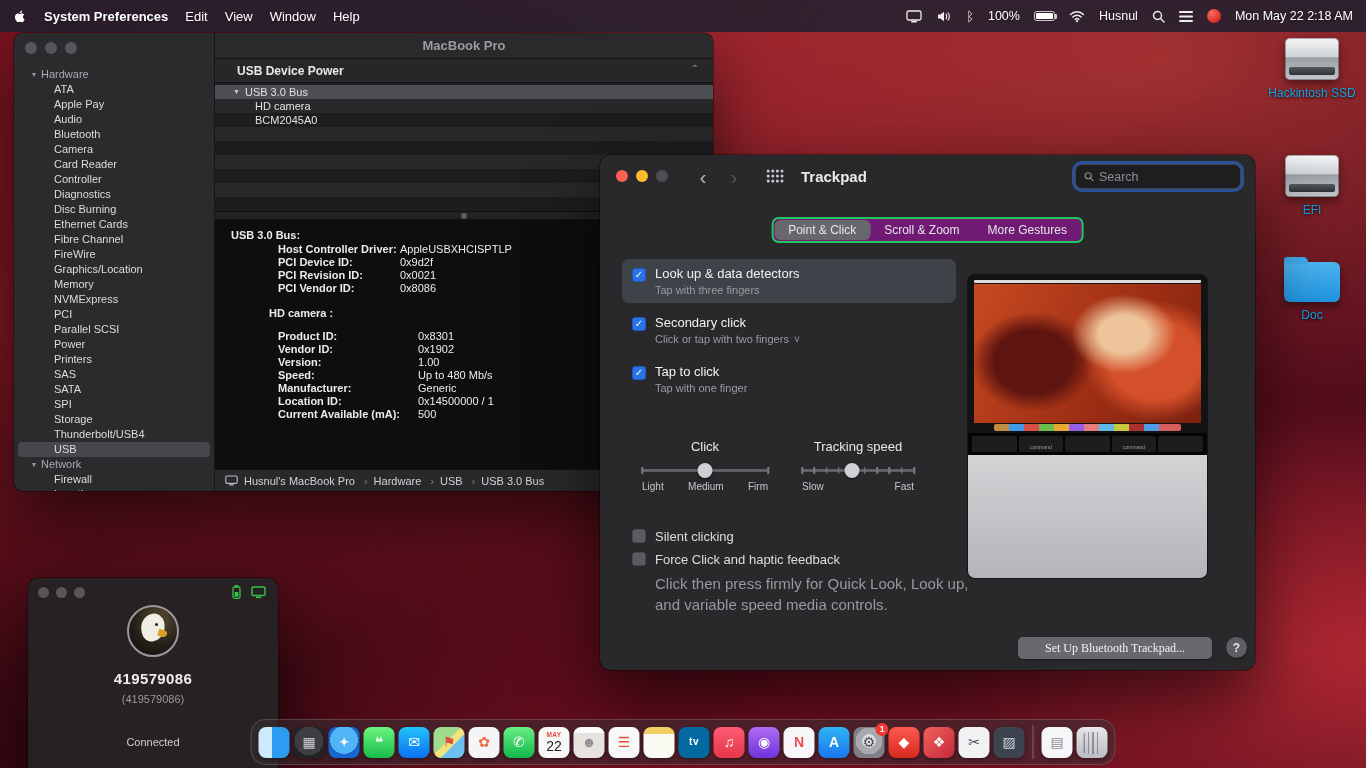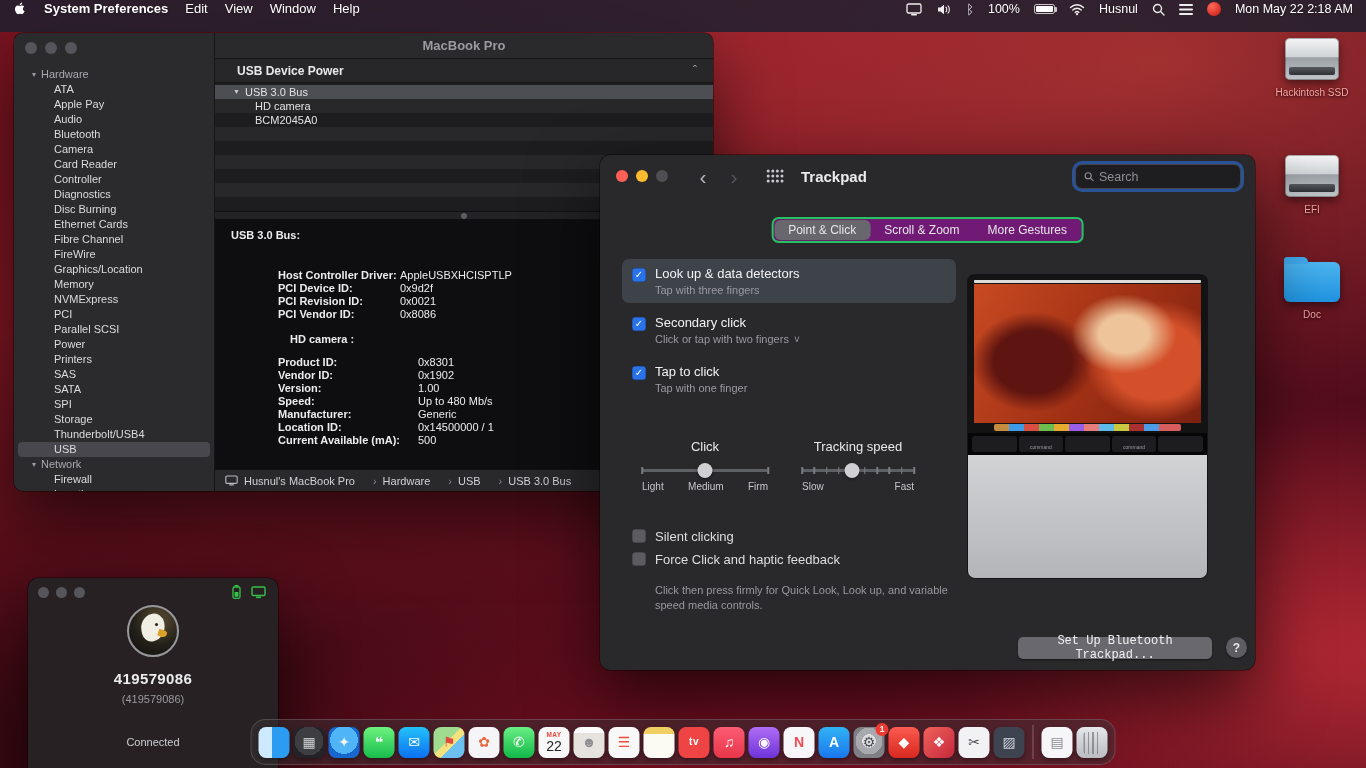--- a/index.html
+++ b/index.html
@@ -9,21 +9,21 @@
 .wallpaper{position:absolute;inset:0;background:
  radial-gradient(90% 80% at 85% 8%, rgba(236,88,72,.45), transparent 60%),
  radial-gradient(70% 55% at 103% 85%, rgba(225,45,60,.55), transparent 60%),
  radial-gradient(85% 90% at 8% 98%, rgba(18,0,8,.8), transparent 62%),
  linear-gradient(135deg,#77131f 0%,#8e1a28 35%,#5c0d1c 62%,#420919 100%)}
 .wave{position:absolute;width:1900px;height:950px;left:-260px;top:420px;border-radius:50%;
  background:radial-gradient(closest-side, rgba(140,16,36,.85), rgba(140,16,36,0) 70%);transform:rotate(-7deg)}
 .wave2{position:absolute;width:1100px;height:700px;left:760px;top:300px;border-radius:50%;
  background:radial-gradient(closest-side, rgba(218,60,62,.35), rgba(218,60,62,0) 72%);transform:rotate(14deg)}
 
-.menubar{position:absolute;top:0;left:0;right:0;height:24px;display:flex;align-items:flex-end;padding:16px 13px;background:rgba(30,32,46,.85);color:#fff;font-size:13px;z-index:60;text-shadow:0 1px 2px rgba(0,0,0,.3)}
+.menubar{position:absolute;top:0;left:0;right:0;height:24px;display:flex;align-items:center;padding:16px 13px;background:rgba(30,32,46,.85);color:#fff;font-size:13px;z-index:60;text-shadow:0 1px 2px rgba(0,0,0,.3)}
 .mb-left{display:flex;align-items:center;gap:17px}
 .mb-app{font-weight:700}
 .mb-right{margin-left:auto;display:flex;align-items:center;gap:14px;font-size:12.5px}
 .mb-right svg{display:block;opacity:.92}
 .bt{font-size:13px;line-height:1;opacity:.9}
 .batt{width:21px;height:10px;border:1px solid rgba(255,255,255,.75);border-radius:2.5px;position:relative}
 .batt i{position:absolute;inset:1px;background:#fff;border-radius:1px}
 .batt::after{content:"";position:absolute;right:-3.5px;top:2px;width:2px;height:5px;background:rgba(255,255,255,.75);border-radius:0 1px 1px 0}
 .ad-menu{width:14px;height:14px;border-radius:50%;background:radial-gradient(circle at 35% 30%,#ff6a5e,#d4291d 75%)}
 
@@ -46,22 +46,22 @@
 .si-chev{margin-left:auto;color:#9a9aa0;font-size:13px;font-weight:400}
 .si-rows{position:absolute;top:52px;left:0;right:0}
 .si-row{height:14px;line-height:14px;font-size:11px;color:#e2e2e4;display:flex;align-items:center;padding-left:18px}
 .si-row:nth-child(even){background:rgba(255,255,255,.05)}
 .si-row.sel{background:#4d4d54}
 .si-row .disc{font-size:7px;margin-right:5px;color:#c8c8cc}
 .si-row.ind{padding-left:40px}
 .si-split{position:absolute;top:178px;left:0;right:0;height:9px;background:#232326;border-top:1px solid #101012;border-bottom:1px solid #101012;display:flex;align-items:center;justify-content:center}
 .si-split i{width:6px;height:6px;border-radius:50%;background:#5c5c63}
 .si-details{position:absolute;top:187px;bottom:22px;left:0;right:0;background:#0e0e10;padding:9px 16px;font-size:11px;color:#ececee;overflow:hidden}
-.det-title{font-weight:700;margin-bottom:28px}
-.det-title.cam{margin:12px 0 11px 59px}
+.det-title{font-weight:700;margin-bottom:2px}
+.det-title.cam{margin:12px 0 11px 38px}
 .det-row{display:flex;margin-left:47px;line-height:13px}
 .det-row .dl{width:122px;font-weight:700;flex:none}
 .cam-rows .det-row .dl{width:140px}
 .si-crumb{position:absolute;left:0;right:0;bottom:0;height:22px;background:#29292c;border-top:1px solid #121214;display:flex;align-items:center;gap:6px;padding:0 10px;font-size:11px;color:#d2d2d6}
 .crumb{display:flex;gap:6px;white-space:nowrap}
 .csep{color:#86868c}
 
 .trackpad{left:600px;top:155px;width:655px;height:515px;background:#29292c;z-index:5;border-radius:10px;overflow:hidden}
 .tp-titlebar{height:42px;display:flex;align-items:center;padding:0 16px;position:relative}
 .lights{display:flex;gap:8px}
@@ -91,55 +91,55 @@
 .sl-title{text-align:center;font-size:13px;color:#e8e8ea;white-space:nowrap}
 .track{position:relative;height:15px;margin:9px 0 2px}
 .track-line{position:absolute;left:0;right:0;top:6px;height:3px;border-radius:2px;background:#5f5f66}
 .tick{position:absolute;top:4px;width:1.5px;height:7px;background:#7b7b82;transform:translateX(-50%)}
 .thumb{position:absolute;top:0;width:15px;height:15px;border-radius:50%;background:#cfcfd4;box-shadow:0 1px 3px rgba(0,0,0,.55);transform:translateX(-50%)}
 .legends{display:flex;justify-content:space-between;font-size:10px;color:#c6c6cb;margin-top:3px}
 .extras{position:absolute;left:32px;top:332px;width:340px}
 .extra{display:flex;gap:9px;margin-bottom:8px}
 .extra .cb{margin-top:0}
 .extra-label{font-size:13px;color:#dededf}
-.extra-desc{font-size:11px;color:#98989e;margin-top:16px;width:320px;line-height:1.4}
+.extra-desc{font-size:15px;color:#98989e;margin-top:6px;width:320px;line-height:1.4}
 .preview{position:absolute;left:368px;top:78px;width:239px;height:303px;border-radius:7px;overflow:hidden;background:#0b0b0c;box-shadow:0 0 0 1px rgba(0,0,0,.5)}
 .pv-screen{height:158px;background:#131314;padding:5px 6px 0}
 .pv-menubar{height:3px;background:rgba(245,243,240,.9);border-radius:1px}
 .pv-photo{height:139px;margin-top:1px;background:
  radial-gradient(34% 42% at 66% 36%,#eec49a 0 32%,rgba(238,196,154,0) 68%),
  radial-gradient(42% 58% at 80% 55%,#d4502a 0 48%,rgba(212,80,42,0) 75%),
  radial-gradient(38% 50% at 26% 56%,#5e1410 0 45%,rgba(94,20,16,0) 72%),
  linear-gradient(120deg,#c84a22,#a03014 55%,#7c2110)}
 .pv-dock{height:7px;margin:1px 20px 0;border-radius:2px;opacity:.9;background:linear-gradient(90deg,#d89a44 0 8%,#44a9ff 8% 16%,#f05548 16% 24%,#77d055 24% 32%,#ffbb33 32% 40%,#a866ff 40% 48%,#ff8888 48% 56%,#66ccff 56% 64%,#dddd44 64% 72%,#bb3333 72% 80%,#55aaff 80% 88%,#ee6666 88%)}
 .pv-keys{height:22px;background:#060607;display:flex;gap:2px;align-items:center;padding:2px 4px}
 .pv-key{flex:1;height:16px;background:#1d1d20;border-radius:2.5px;color:#9a9aa0;font-size:5px;display:flex;align-items:flex-end;justify-content:center;padding-bottom:2px;overflow:hidden}
 .pv-trackpad{height:123px;background:linear-gradient(180deg,#d2d3d5,#b3b5b8)}
-.setup-btn{position:absolute;left:418px;top:440px;width:194px;height:22px;border-radius:5px;background:#68686e;color:#f2f2f4;font-size:12px;border:none;font-family:Liberation Mono, monospace;display:flex;align-items:center;justify-content:center;box-shadow:0 1px 2px rgba(0,0,0,.45)}
+.setup-btn{position:absolute;left:418px;top:440px;width:194px;height:22px;border-radius:5px;background:#68686e;color:#f2f2f4;font-size:12px;border:none;font-family:Liberation Serif, serif;display:flex;align-items:center;justify-content:center;box-shadow:0 1px 2px rgba(0,0,0,.45)}
 .help-btn{position:absolute;left:626px;top:440px;width:21px;height:21px;border-radius:50%;background:#5d5d63;color:#e6e6e8;font-size:12px;font-weight:700;display:flex;align-items:center;justify-content:center;box-shadow:0 1px 2px rgba(0,0,0,.45)}
 
 .anydesk{left:28px;top:578px;width:250px;height:200px;background:#272123;border-radius:10px 10px 0 0;z-index:2}
 .ad-lights{position:absolute;top:9px;left:10px;display:flex;gap:7px}
 .ad-lights .light{width:11px;height:11px}
 .ad-statusicons{position:absolute;top:7px;right:12px;display:flex;gap:10px;align-items:center}
 .ad-avatar{position:absolute;left:50%;top:27px;transform:translateX(-50%);width:52px;height:52px;border-radius:50%;border:2px solid #97979c;background:radial-gradient(circle at 62% 28%,#4a3f2a 0 18%,#23201a 55%,#0f0d0b);overflow:hidden}
 .eagle-head{position:absolute;left:12px;top:7px;width:24px;height:27px;background:#f1eee4;border-radius:58% 42% 62% 38%;transform:rotate(-12deg)}
 .eagle-beak{position:absolute;left:29px;top:23px;width:9px;height:7px;background:#d9a02a;border-radius:0 70% 90% 10%;transform:rotate(18deg)}
 .eagle-eye{position:absolute;left:26px;top:16px;width:3px;height:3px;border-radius:50%;background:#241f18}
 .ad-id{position:absolute;top:92px;left:0;right:0;text-align:center;font-size:15px;font-weight:700;color:#ededef;letter-spacing:.4px}
 .ad-sub{position:absolute;top:115px;left:0;right:0;text-align:center;font-size:11px;color:#9a9a9f}
 .ad-status{position:absolute;top:158px;left:0;right:0;text-align:center;font-size:11px;color:#cfcfd3}
 
 .dicons{position:absolute;top:30px;right:6px;width:96px;z-index:1;height:340px}
 .dicon{position:absolute;left:0;width:96px;display:flex;flex-direction:column;align-items:center;gap:7px}
 .drive{width:54px;height:42px;border-radius:5px;background:linear-gradient(180deg,#f4f5f6 0%,#cfd3d6 45%,#9aa0a5 47%,#c2c6ca 100%);box-shadow:inset 0 0 0 1px rgba(0,0,0,.3),0 4px 9px rgba(0,0,0,.45);position:relative}
 .drive::after{content:"";position:absolute;left:4px;right:4px;bottom:5px;height:8px;border-radius:2px;background:linear-gradient(180deg,#56595d,#2e3236)}
 .folder{width:56px;height:40px;border-radius:3px 6px 6px 6px;background:linear-gradient(180deg,#4db5f0,#1f93e0);position:relative;box-shadow:0 4px 9px rgba(0,0,0,.45);margin-top:6px}
 .folder::before{content:"";position:absolute;top:-5px;left:0;width:24px;height:7px;border-radius:3px 5px 0 0;background:#40aaeb}
-.dlabel{font-size:10px;color:#fca5a5;text-shadow:0 1px 3px rgba(0,0,0,.95);text-align:right;line-height:1.15}
+.dlabel{font-size:12px;color:#0ea5e9;text-shadow:0 1px 3px rgba(0,0,0,.95);text-align:right;line-height:1.15}
 
 .dock{position:absolute;left:50%;bottom:3px;transform:translateX(-50%);z-index:45}
 .dock-inner{display:flex;align-items:center;gap:4px;background:rgba(60,52,56,.5);border:1px solid rgba(255,255,255,.16);border-radius:15px;padding:5px 7px}
 .ditem{display:flex;align-items:center}
 .dock-icon{position:relative;width:31px;height:31px;border-radius:7.5px;display:flex;align-items:center;justify-content:center;box-shadow:0 2px 4px rgba(0,0,0,.35)}
 .dglyph{font-size:14px;line-height:1;font-weight:700}
 .dock-tv .dglyph{font-size:10px;letter-spacing:.5px}
 .ddivider{width:1px;height:34px;background:rgba(255,255,255,.3);margin:0 4px}
 .dbadge{position:absolute;top:-4px;right:-4px;min-width:13px;height:13px;border-radius:7px;background:#ee3b30;color:#fff;font-size:8.5px;font-weight:700;display:flex;align-items:center;justify-content:center;padding:0 3px}
 .cal{display:flex;flex-direction:column;align-items:center;line-height:1}
@@ -368,21 +368,21 @@
               <span class="dl">Current Available (mA):</span>
               <span class="dv">500</span>
             </div>
           </div>
       </div>
       <div class="si-crumb">
         <svg width="13" height="11" viewBox="0 0 16 13">
             <rect x="1" y="1" width="14" height="9" rx="1.5" fill="none" stroke="#b8b8bd" stroke-width="1.4"></rect>
             <rect x="5" y="11" width="6" height="1.6" rx=".8" fill="#b8b8bd"></rect>
           </svg>
-        <span style="display:flex;gap:18px">
+        <span style="display:flex;gap:9px">
 
         <span class="crumb">
               <span>Husnul's MacBook Pro</span>
             </span>
             <span class="crumb">
               <span class="csep">›</span>
               <span>Hardware</span>
             </span>
             <span class="crumb">
               <span class="csep">›</span>
@@ -684,21 +684,21 @@
 
           <span class="dock-icon" style="background: linear-gradient(rgb(242, 207, 99) 0px, rgb(242, 207, 99) 24%, rgb(252, 251, 243) 24%);">
             
             
             
             
           </span>
         </span>
         <span class="ditem">
 
-          <span class="dock-icon dock-tv" style="background: #ef4444;">
+          <span class="dock-icon dock-tv" style="background: #0369a1;">
 
             <span class="dglyph" style="color: rgb(255, 255, 255);">tv</span>
 
           </span>
         </span>
         <span class="ditem">
 
           <span class="dock-icon" style="background: linear-gradient(rgb(252, 92, 116), rgb(231, 54, 72));">
 
             <span class="dglyph" style="color: rgb(255, 255, 255);">♫</span>

